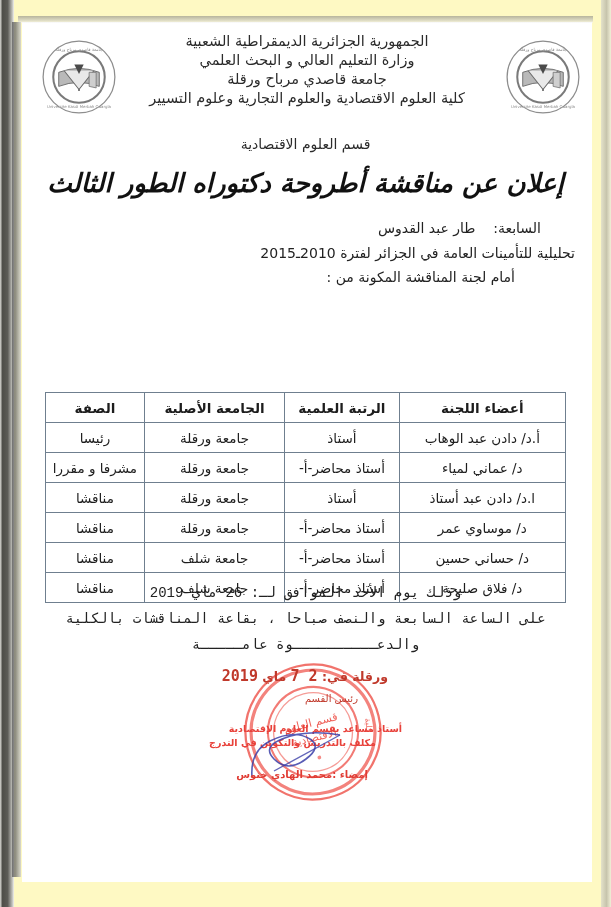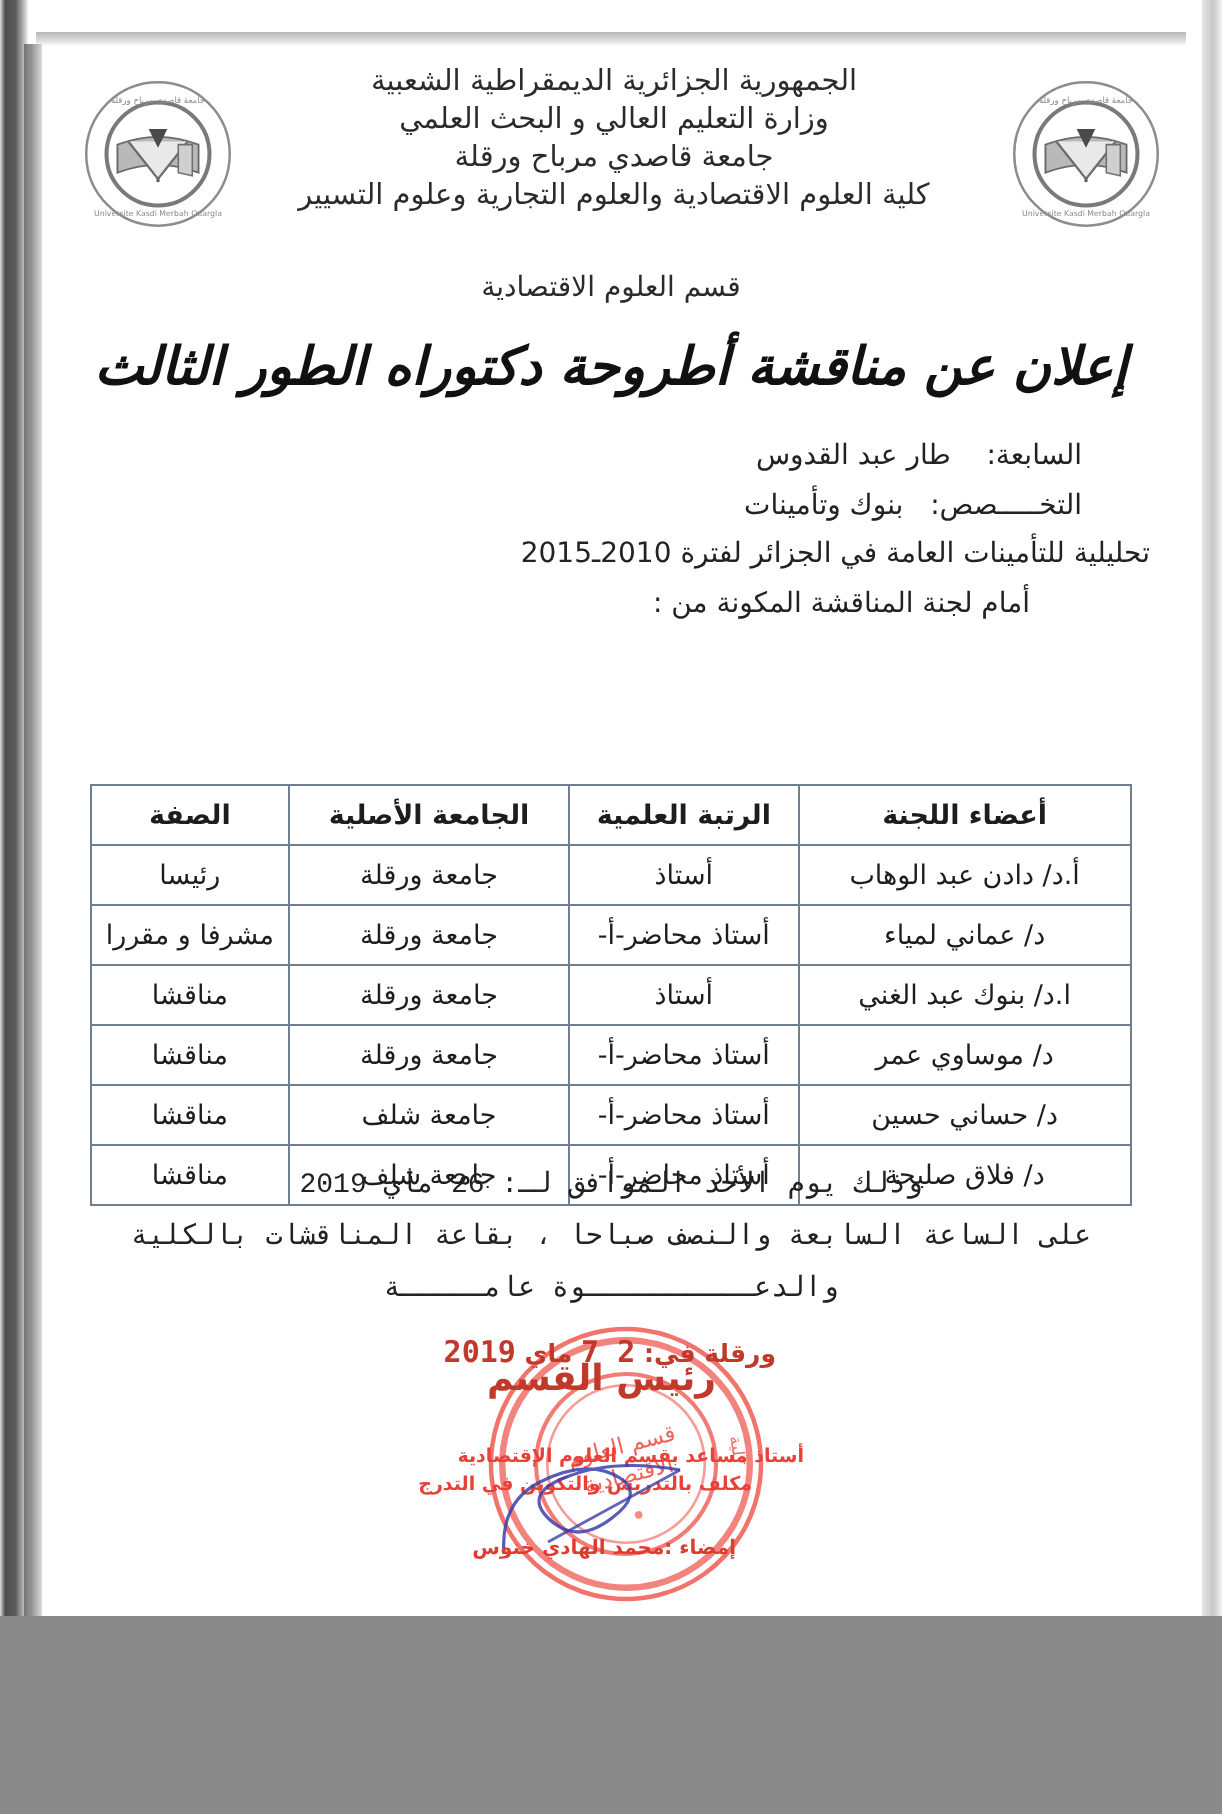--- a/index.html
+++ b/index.html
@@ -3,22 +3,22 @@
 <meta charset="utf-8">
 <style>
   html, body {
     margin: 0;
     padding: 0;
     background: #8a8a8a;
   }
   #page {
     position: relative;
     width: 611px;
-    height: 808px;
-    background: #ffffff;
+    height: 907px;
+    background: #fef9c3;
     overflow: hidden;
     font-family: "DejaVu Sans", "Liberation Sans", sans-serif;
     color: #1a1a1a;
   }
   
   .scan-edge-left {
     position: absolute;
     left: 0; top: 0;
     width: 14px; height: 907px;
     background: linear-gradient(90deg, #dcdcdc 0%, #3a3a3a 18%, #4a4a4a 55%, #bdbdbd 88%, #f2f2f2 100%);
@@ -182,24 +182,24 @@
     white-space: nowrap;
     font-weight: bold;
   }
   .stamp-date .d-num {
     font-family: "DejaVu Sans Mono", monospace;
     font-size: 15px;
     letter-spacing: 2px;
   }
   .stamp-chief {
     position: absolute;
-    right: 52px; top: 24px;
-    font-size: 18px;
+    right: 52px; top: 38px;
+    font-size: 10px;
     color: #c0392b;
-    font-weight: bold;
+    font-weight: normal;
     white-space: nowrap;
   }
   .stamp-red-l1 {
     position: absolute;
     right: 8px; top: 68px;
     font-size: 9.5px;
     color: #e8413a;
     font-weight: bold;
     white-space: nowrap;
   }
@@ -278,25 +278,20 @@
   <div class="dept-line">قسم العلوم الاقتصادية</div>
 
   <div class="title">إعلان عن مناقشة أطروحة دكتوراه الطور الثالث</div>
 
   <div class="body-block">
     <div class="ln indent-r">
       <span class="lbl-fixed">السابعة:</span>
       &nbsp;&nbsp;
       <span>طار عبد القدوس</span>
     </div>
-    <div class="ln indent-r">
-      <span class="lbl-fixed">التخـــــصص:</span>
-      &nbsp;
-      <span>بنوك وتأمينات</span>
-    </div>
     <div class="ln">تحليلية للتأمينات العامة في الجزائر لفترة 2010ـ2015</div>
     <div class="ln indent-r2">أمام لجنة المناقشة المكونة من :</div>
   </div>
 
   <table class="committee">
     <colgroup>
       <col class="c-name">
         <col class="c-rank">
         <col class="c-univ">
         <col class="c-role">
@@ -316,21 +311,21 @@
         <td>جامعة ورقلة</td>
         <td>رئيسا</td>
       </tr>
       <tr>
         <td>د/ عماني لمياء</td>
         <td>أستاذ محاضر-أ-</td>
         <td>جامعة ورقلة</td>
         <td>مشرفا و مقررا</td>
       </tr>
       <tr>
-        <td>ا.د/ بنوك عبد الغني</td>
+        <td>ا.د/ دادن عبد أستاذ</td>
         <td>أستاذ</td>
         <td>جامعة ورقلة</td>
         <td>مناقشا</td>
       </tr>
       <tr>
         <td>د/ موساوي عمر</td>
         <td>أستاذ محاضر-أ-</td>
         <td>جامعة ورقلة</td>
         <td>مناقشا</td>
       </tr>

